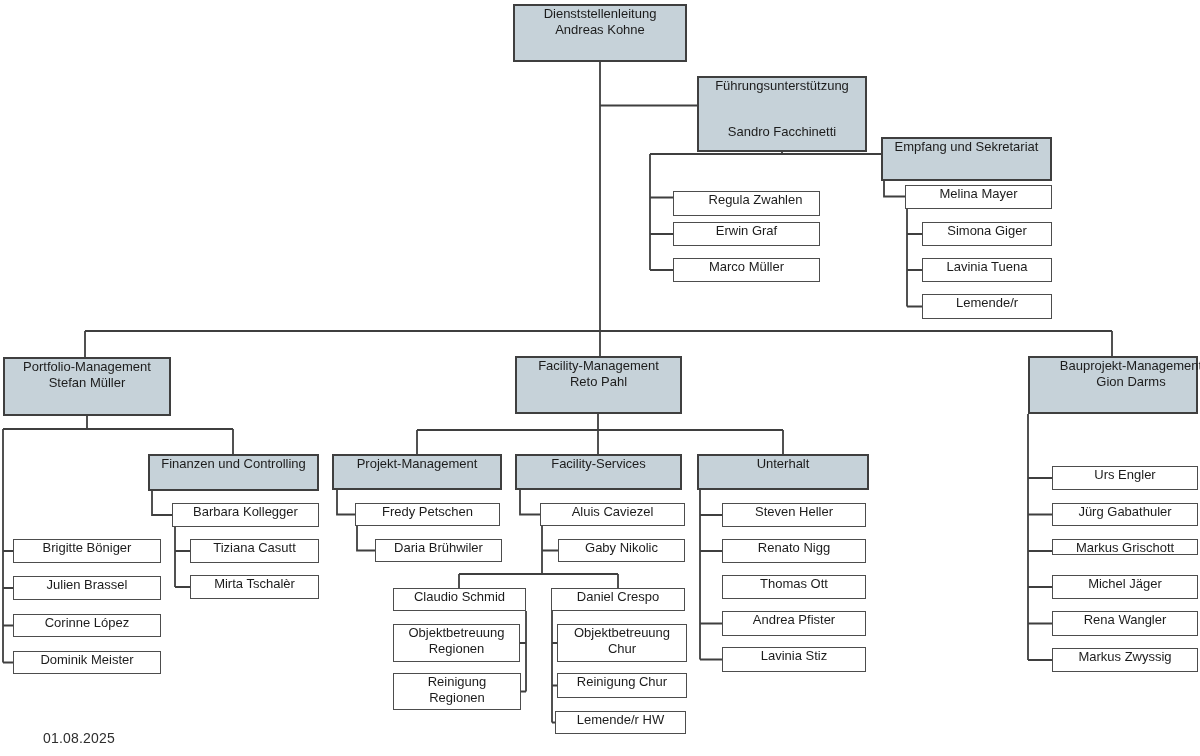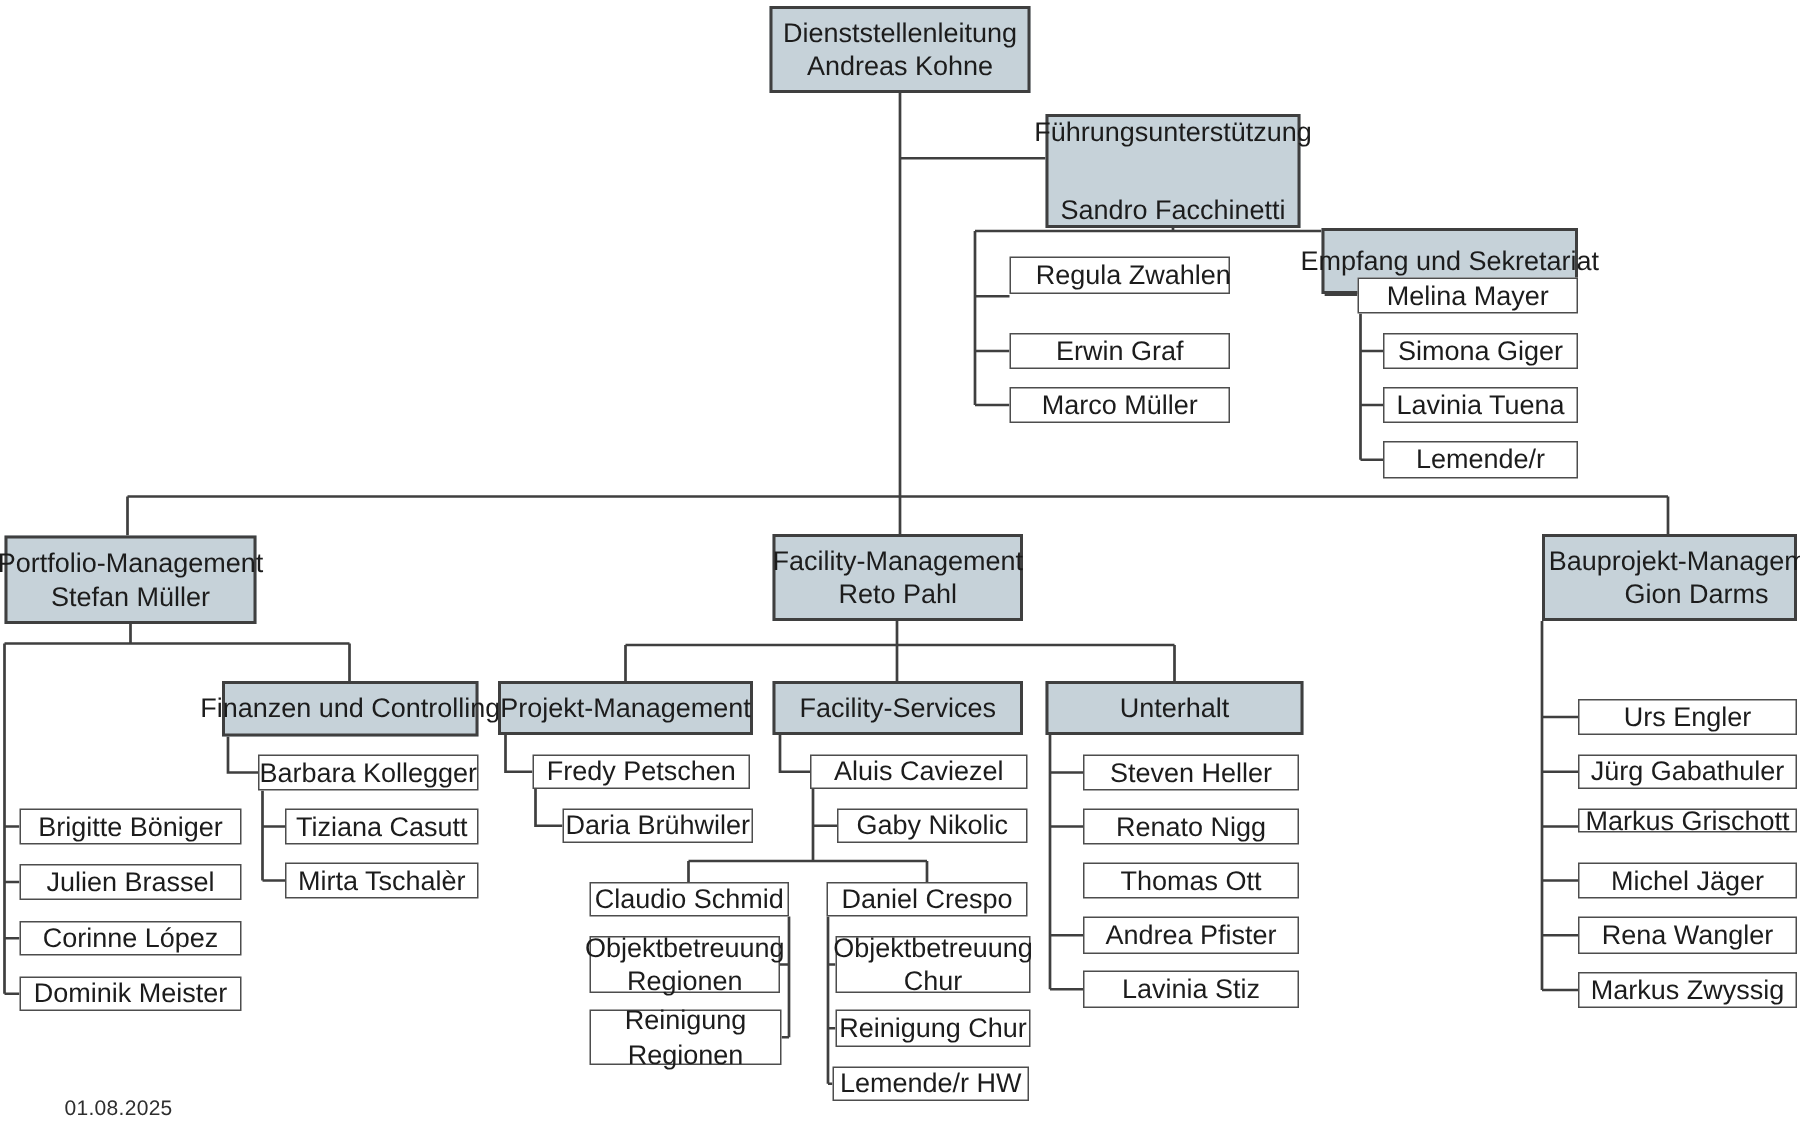--- a/index.html
+++ b/index.html
@@ -3,22 +3,22 @@
 <meta charset="utf-8">
 <style>
   html,body{margin:0;padding:0;background:#ffffff;}
   .canvas{
     position:relative;width:1200px;height:756px;background:#ffffff;overflow:hidden;
     font-family:"Liberation Sans",sans-serif;
   }
   .connectors{position:absolute;left:0;top:0;width:1200px;height:756px;}
   .node{
     position:absolute;box-sizing:border-box;
-    display:flex;flex-direction:column;align-items:center;justify-content:center;
-    text-align:center;font-size:18px;line-height:1.25;color:#1c1c1c;
+    display:flex;flex-direction:column;align-items:center;
+    text-align:center;font-size:13px;line-height:1.25;color:#1c1c1c;
     background:#ffffff;border:1.5px solid #4d4d4d;
   }
   .node.unit{background:#c6d2d9;border:2px solid #3f3f3f;}
   .node span{display:block;white-space:nowrap;}
   .date{
     position:absolute;left:43px;top:730px;font-size:14px;color:#2e2e2e;
     letter-spacing:0.2px;
   }
 </style>
 </head>
@@ -91,30 +91,30 @@
 
   <div id="nodes">
       <div class="node unit" style="left: 513px; top: 4px; width: 174px; height: 58px;">
         <span>Dienststellenleitung</span>
         <span>Andreas Kohne</span>
       </div>
       <div class="node unit" style="left: 697px; top: 76px; width: 170px; height: 76px; gap: 30px;">
         <span>Führungsunterstützung</span>
         <span>Sandro Facchinetti</span>
       </div>
-      <div class="node person" style="left: 673px; top: 171px; width: 147px; height: 25px; padding-left: 18px;">
+      <div class="node person" style="left: 673px; top: 191px; width: 147px; height: 25px; padding-left: 18px;">
         <span>Regula Zwahlen</span>
       </div>
       <div class="node person" style="left: 673px; top: 222px; width: 147px; height: 24px;">
         <span>Erwin Graf</span>
       </div>
       <div class="node person" style="left: 673px; top: 258px; width: 147px; height: 24px;">
         <span>Marco Müller</span>
       </div>
-      <div class="node unit" style="left: 881px; top: 152px; width: 171px; height: 44px;">
+      <div class="node unit" style="left: 881px; top: 137px; width: 171px; height: 44px;">
         <span>Empfang und Sekretariat</span>
       </div>
       <div class="node person" style="left: 905px; top: 185px; width: 147px; height: 24px;">
         <span>Melina Mayer</span>
       </div>
       <div class="node person" style="left: 922px; top: 222px; width: 130px; height: 24px;">
         <span>Simona Giger</span>
       </div>
       <div class="node person" style="left: 922px; top: 258px; width: 130px; height: 24px;">
         <span>Lavinia Tuena</span>

